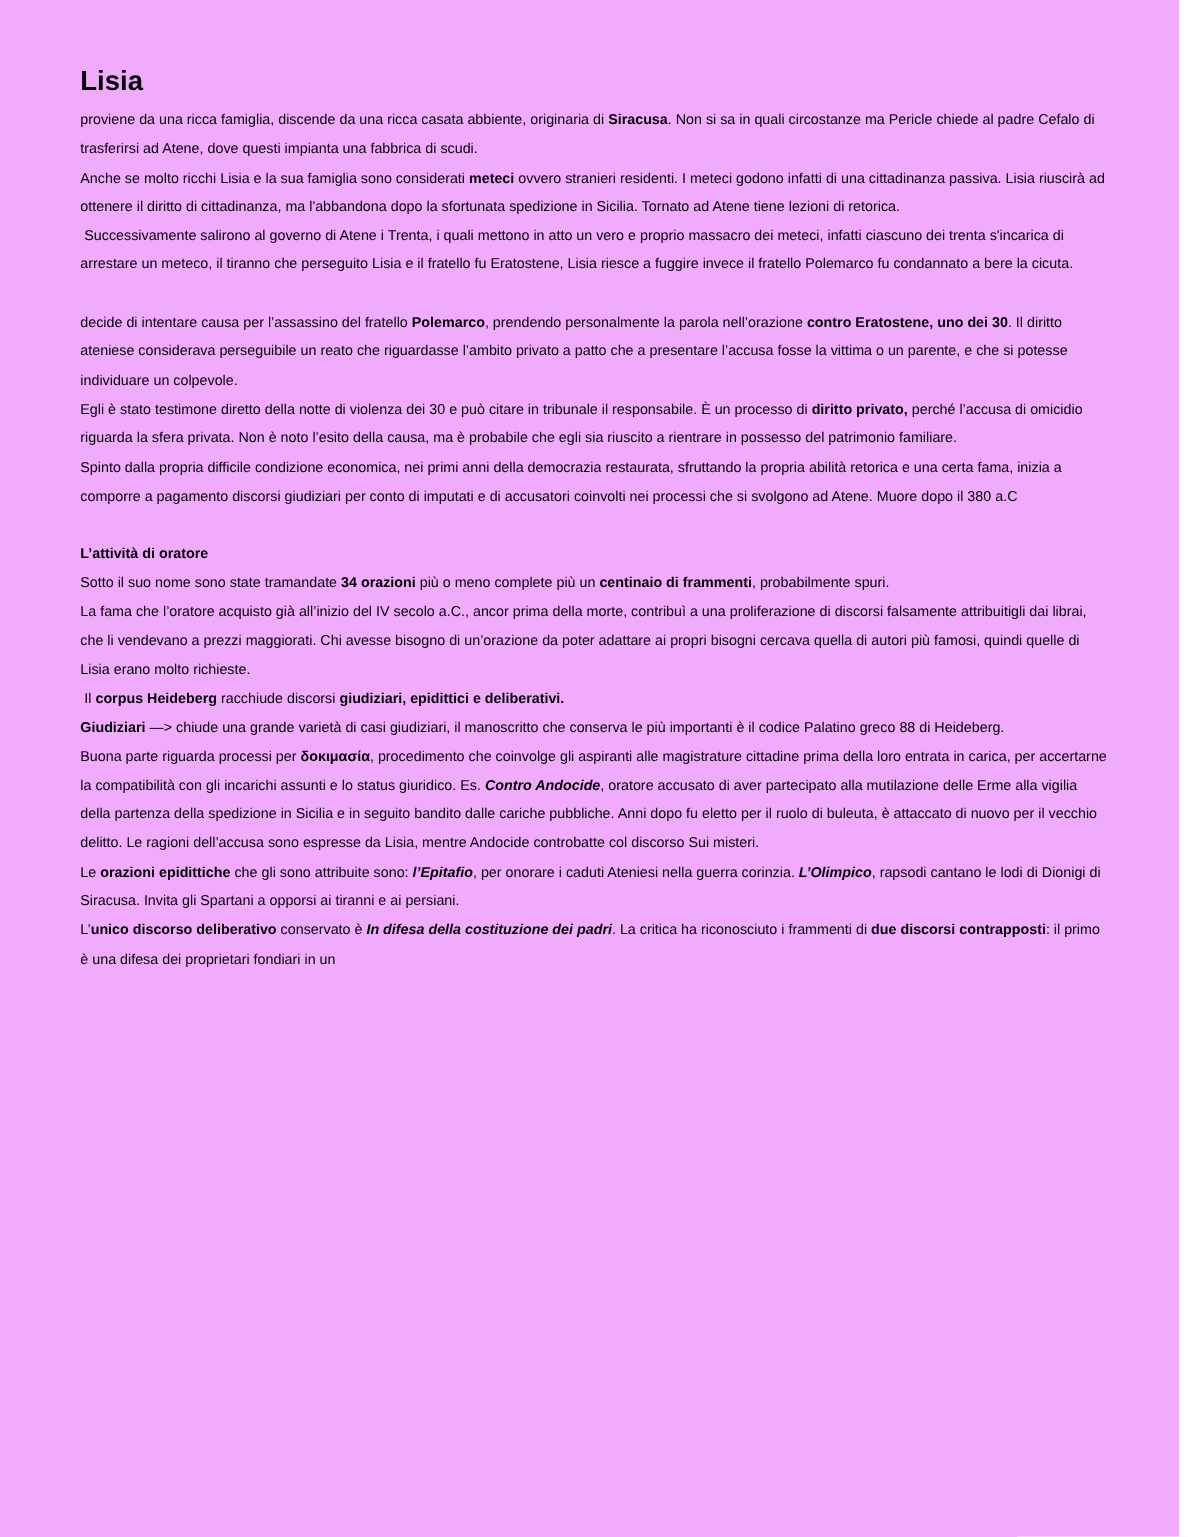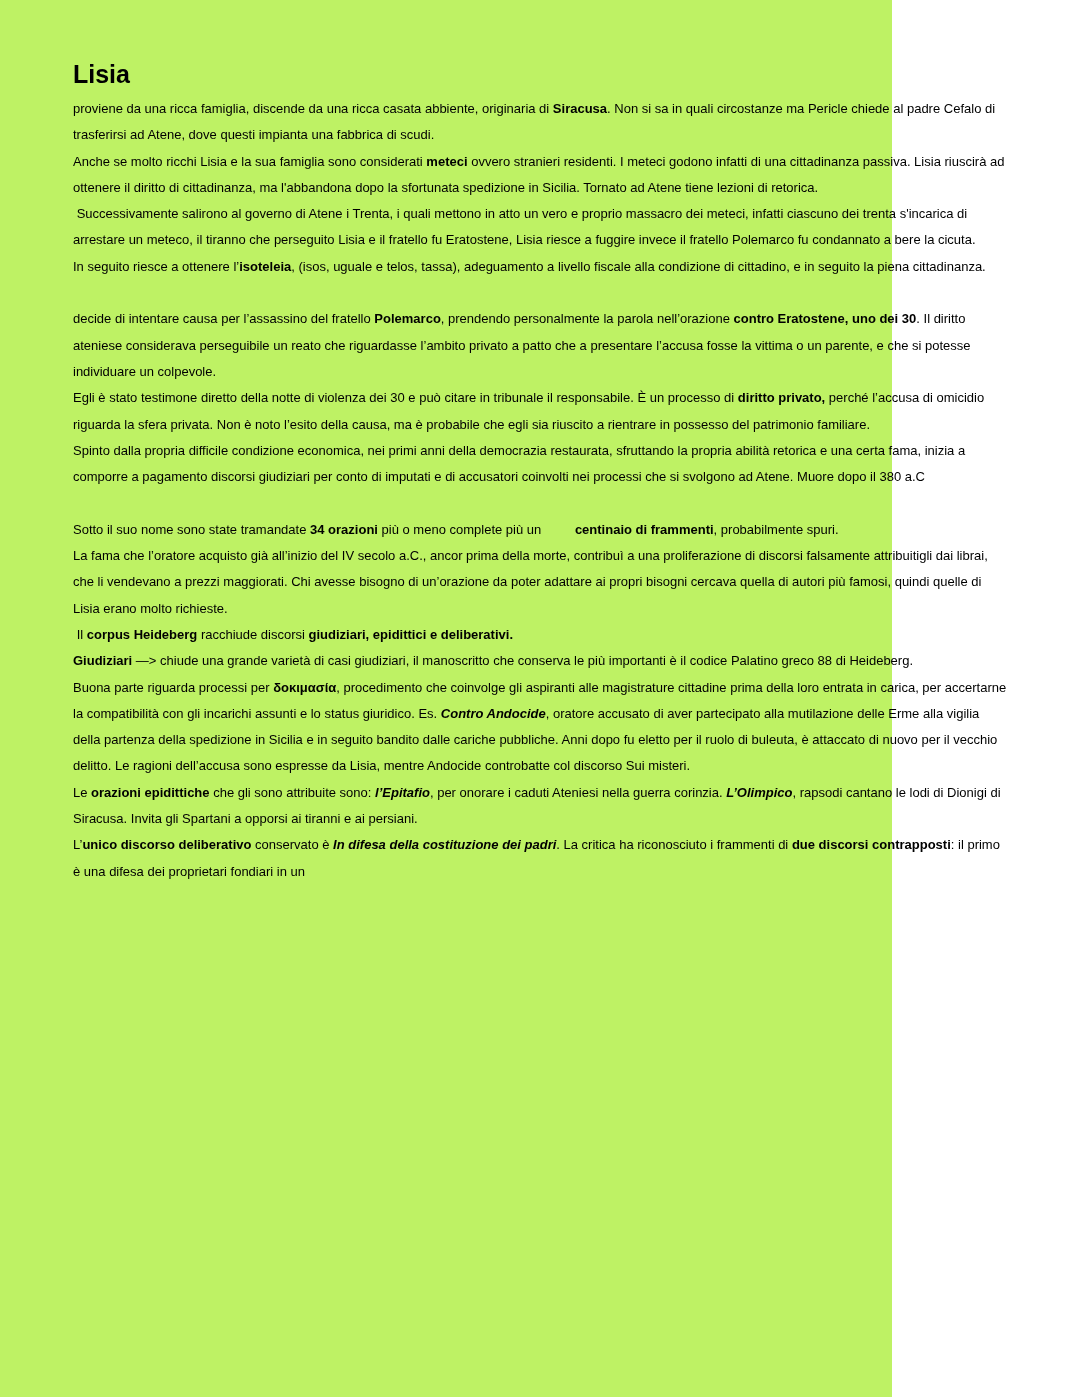--- a/index.html
+++ b/index.html
@@ -5,24 +5,24 @@
   * { margin: 0; padding: 0; box-sizing: border-box; }
   html, body { background: #ffffff; }
   body {
     width: 1080px;
     min-height: 1397px;
     font-family: "Liberation Sans", "DejaVu Sans", sans-serif;
     color: #000000;
     -webkit-font-smoothing: antialiased;
   }
   .page {
-    width: 892px;
+    width: 1072px;
     min-height: 1397px;
     padding: 58px 73px 44px 73px;
-    background: #bef264;
+    background: #f0abfc;
   }
   .doc-title {
     font-size: 25px;
     font-weight: 700;
     line-height: 32px;
     margin-bottom: 6px;
   }
   .doc-body { width: 934px; }
   .block {
     font-size: 13px;
@@ -35,27 +35,27 @@
 </style>
 </head>
 <body>
 
 <div class="page">
   <h1 class="doc-title">Lisia</h1>
   <div class="doc-body">
       <div class="block paragraph"><span>proviene da una ricca famiglia, discende da una ricca casata abbiente, originaria di </span><span style="font-weight: 700;">Siracusa</span><span>. Non si sa in quali circostanze ma Pericle chiede al padre Cefalo di trasferirsi ad Atene, dove questi impianta una fabbrica di scudi.</span></div>
       <div class="block paragraph"><span>Anche se molto ricchi Lisia e la sua famiglia sono considerati </span><span style="font-weight: 700;">meteci</span><span> ovvero stranieri residenti. I meteci godono infatti di una cittadinanza passiva. Lisia riuscirà ad ottenere il diritto di cittadinanza, ma l'abbandona dopo la sfortunata spedizione in Sicilia. Tornato ad Atene tiene lezioni di retorica.</span></div>
       <div class="block paragraph"><span> Successivamente salirono al governo di Atene i Trenta, i quali mettono in atto un vero e proprio massacro dei meteci, infatti ciascuno dei trenta s'incarica di arrestare un meteco, il tiranno che perseguito Lisia e il fratello fu Eratostene, Lisia riesce a fuggire invece il fratello Polemarco fu condannato a bere la cicuta.</span></div>
-      <div class="block paragraph"><span>In seguito riesce a ottenere l’</span><span style="font-weight: 700;">isoteleia</span><span>, (isos, uguale e telos, tassa), adeguamento a livello fiscale alla condizione di cittadino, e in seguito la piena cittadinanza.</span></div>
       <div class="block spacer"></div>
       <div class="block paragraph"><span>decide di intentare causa per l’assassino del fratello </span><span style="font-weight: 700;">Polemarco</span><span>, prendendo personalmente la parola nell’orazione </span><span style="font-weight: 700;">contro Eratostene, uno dei 30</span><span>. Il diritto ateniese considerava perseguibile un reato che riguardasse l’ambito privato a patto che a presentare l’accusa fosse la vittima o un parente, e che si potesse individuare un colpevole.</span></div>
       <div class="block paragraph"><span>Egli è stato testimone diretto della notte di violenza dei 30 e può citare in tribunale il responsabile. È un processo di </span><span style="font-weight: 700;">diritto privato,</span><span> perché l’accusa di omicidio riguarda la sfera privata. Non è noto l’esito della causa, ma è probabile che egli sia riuscito a rientrare in possesso del patrimonio familiare.</span></div>
       <div class="block paragraph"><span>Spinto dalla propria difficile condizione economica, nei primi anni della democrazia restaurata, sfruttando la propria abilità retorica e una certa fama, inizia a comporre a pagamento discorsi giudiziari per conto di imputati e di accusatori coinvolti nei processi che si svolgono ad Atene. Muore dopo il 380 a.C</span></div>
       <div class="block spacer"></div>
-      <div class="block paragraph"><span>Sotto il suo nome sono state tramandate </span><span style="font-weight: 700;">34 orazioni</span><span> più o meno complete più un </span><span style="font-weight: 700; margin-left: 30px;">centinaio di frammenti</span><span>, probabilmente spuri.</span></div>
+      <div class="block heading"><span style="font-weight: 700;">L’attività di oratore</span></div>
+      <div class="block paragraph"><span>Sotto il suo nome sono state tramandate </span><span style="font-weight: 700;">34 orazioni</span><span> più o meno complete più un </span><span style="font-weight: 700;">centinaio di frammenti</span><span>, probabilmente spuri.</span></div>
       <div class="block paragraph"><span>La fama che l’oratore acquisto già all’inizio del IV secolo a.C., ancor prima della morte, contribuì a una proliferazione di discorsi falsamente attribuitigli dai librai, che li vendevano a prezzi maggiorati. Chi avesse bisogno di un’orazione da poter adattare ai propri bisogni cercava quella di autori più famosi, quindi quelle di Lisia erano molto richieste.</span></div>
       <div class="block paragraph"><span> Il </span><span style="font-weight: 700;">corpus Heideberg</span><span> racchiude discorsi </span><span style="font-weight: 700;">giudiziari, epidittici e deliberativi.</span></div>
       <div class="block paragraph"><span style="font-weight: 700;">Giudiziari</span><span> —&gt; chiude una grande varietà di casi giudiziari, il manoscritto che conserva le più importanti è il codice Palatino greco 88 di Heideberg.</span></div>
       <div class="block paragraph"><span>Buona parte riguarda processi per </span><span style="font-weight: 700;">δοκιμασία</span><span>, procedimento che coinvolge gli aspiranti alle magistrature cittadine prima della loro entrata in carica, per accertarne la compatibilità con gli incarichi assunti e lo status giuridico. Es. </span><span style="font-weight: 700; font-style: italic;">Contro Andocide</span><span>, oratore accusato di aver partecipato alla mutilazione delle Erme alla vigilia della partenza della spedizione in Sicilia e in seguito bandito dalle cariche pubbliche. Anni dopo fu eletto per il ruolo di buleuta, è attaccato di nuovo per il vecchio delitto. Le ragioni dell’accusa sono espresse da Lisia, mentre Andocide controbatte col discorso Sui misteri.</span></div>
       <div class="block paragraph"><span>Le </span><span style="font-weight: 700;">orazioni epidittiche</span><span> che gli sono attribuite sono: </span><span style="font-weight: 700; font-style: italic;">l’Epitafio</span><span>, per onorare i caduti Ateniesi nella guerra corinzia. </span><span style="font-weight: 700; font-style: italic;">L’Olimpico</span><span>, rapsodi cantano le lodi di Dionigi di Siracusa. Invita gli Spartani a opporsi ai tiranni e ai persiani.</span></div>
       <div class="block paragraph"><span>L’</span><span style="font-weight: 700;">unico discorso deliberativo</span><span> conservato è </span><span style="font-weight: 700; font-style: italic;">In difesa della costituzione dei padri</span><span>. La critica ha riconosciuto i frammenti di </span><span style="font-weight: 700;">due discorsi contrapposti</span><span>: il primo è una difesa dei proprietari fondiari in un</span></div>
     </div>
 </div>
 
 </body></html>

